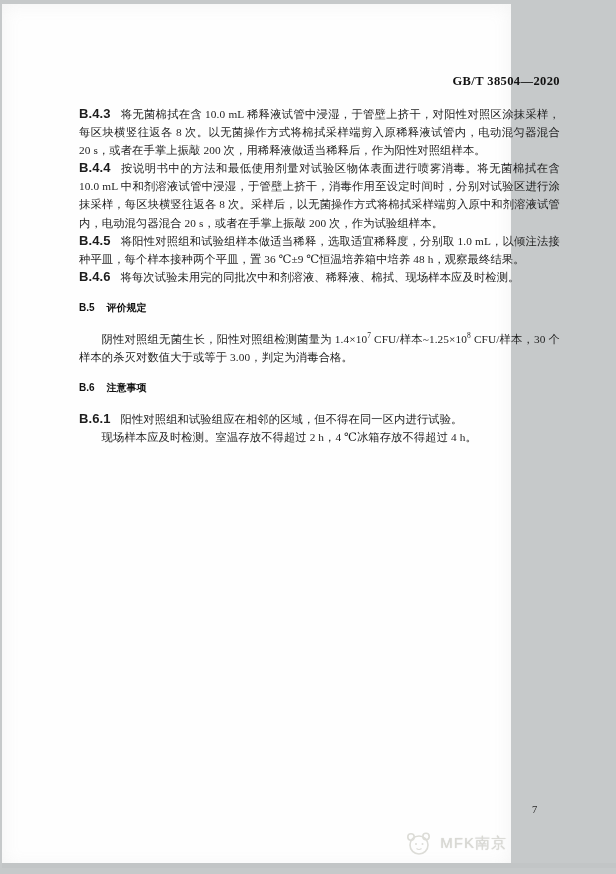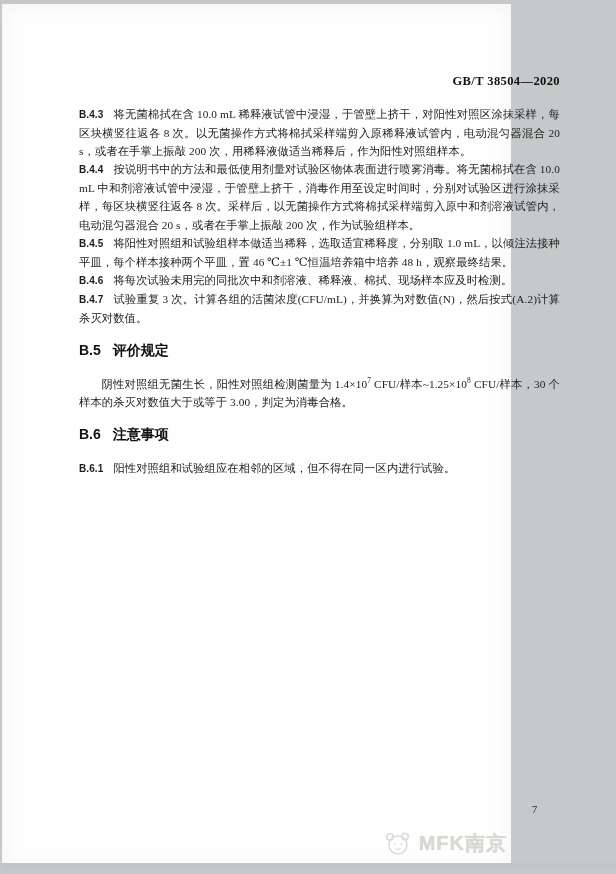--- a/index.html
+++ b/index.html
@@ -40,26 +40,26 @@
   p.clause {
     font-size: 11.3px;
     line-height: 18.1px;
     text-align: justify;
     letter-spacing: 0.1px;
     color: #1d1d1d;
   }
   p.clause .num {
     font-weight: bold;
     font-family: "Liberation Sans", "DejaVu Sans", sans-serif;
-    font-size: 10px;
+    font-size: 13px;
     margin-right: 10px;
   }
   h3.subhead {
     font-family: "Liberation Sans", "DejaVu Sans", sans-serif;
-    font-size: 14px;
+    font-size: 10px;
     font-weight: bold;
     color: #111;
     margin-top: 15px;
     margin-bottom: 15px;
   }
   h3.subhead .num { margin-right: 12px; }
   p.indent { text-indent: 2em; }
   sup {
     font-size: 7.5px;
     vertical-align: super;
@@ -76,22 +76,22 @@
     position: absolute;
     right: 4px; bottom: 10px;
     display: flex;
     align-items: center;
     gap: 7px;
     color: #d9d9d4;
     user-select: none;
   }
   .watermark .wm-text {
     font-family: "Liberation Sans", "DejaVu Sans", sans-serif;
-    font-weight: bold;
-    font-size: 20px;
+    font-weight: normal;
+    font-size: 15px;
     letter-spacing: 1px;
     text-shadow: 0 0 1px rgba(150,150,145,0.45);
   }
   .wm-logo { display: block; }
   .bottom-strip {
     position: absolute;
     left: 0; bottom: 0;
     width: 616px; height: 5px;
     background: #c2c5c6;
   }
@@ -108,48 +108,48 @@
 
       <p class="clause">
         <span class="num">B.4.3</span><span>将无菌棉拭在含 10.0 mL 稀释液试管中浸湿，于管壁上挤干，对阳性对照区涂抹采样，每区块横竖往返各 8 次。以无菌操作方式将棉拭采样端剪入原稀释液试管内，电动混匀器混合 20 s，或者在手掌上振敲 200 次，用稀释液做适当稀释后，作为阳性对照组样本。</span>
       </p>
 
       <p class="clause">
         <span class="num">B.4.4</span><span>按说明书中的方法和最低使用剂量对试验区物体表面进行喷雾消毒。将无菌棉拭在含 10.0 mL 中和剂溶液试管中浸湿，于管壁上挤干，消毒作用至设定时间时，分别对试验区进行涂抹采样，每区块横竖往返各 8 次。采样后，以无菌操作方式将棉拭采样端剪入原中和剂溶液试管内，电动混匀器混合 20 s，或者在手掌上振敲 200 次，作为试验组样本。</span>
       </p>
 
       <p class="clause">
-        <span class="num">B.4.5</span><span>将阳性对照组和试验组样本做适当稀释，选取适宜稀释度，分别取 1.0 mL，以倾注法接种平皿，每个样本接种两个平皿，置 46 ℃±1 ℃恒温培养箱中培养 48 h，观察最终结果。</span>
+        <span class="num">B.4.5</span><span>将阳性对照组和试验组样本做适当稀释，选取适宜稀释度，分别取 1.0 mL，以倾注法接种平皿，每个样本接种两个平皿，置 36 ℃±9 ℃恒温培养箱中培养 48 h，观察最终结果。</span>
       </p>
 
       <p class="clause">
         <span class="num">B.4.6</span><span>将每次试验未用完的同批次中和剂溶液、稀释液、棉拭、现场样本应及时检测。</span>
       </p>
 
-      <p class="clause">
-        <span class="num">B.4.7</span><span>试验重复 3 次。计算各组的活菌浓度(CFU/mL)，并换算为对数值(N)，然后按式(A.2)计算杀灭对数值。</span>
-      </p>
 
       <h3 class="subhead">
         <span class="num">B.5</span><span>评价规定</span>
       </h3>
 
       <p class="clause indent">
         <span>阴性对照组无菌生长，阳性对照组检测菌量为 1.4×10</span><sup>7</sup><span> CFU/样本~1.25×10</span><sup>8</sup><span> CFU/样本，30 个样本的杀灭对数值大于或等于 3.00，判定为消毒合格。</span>
       </p>
 
       <h3 class="subhead">
         <span class="num">B.6</span><span>注意事项</span>
       </h3>
 
       <p class="clause">
         <span class="num">B.6.1</span><span>阳性对照组和试验组应在相邻的区域，但不得在同一区内进行试验。</span>
       </p>
 
 
+      <p class="clause indent">
+        <span>现场样本应及时检测。室温存放不得超过 2 h，4 ℃冰箱存放不得超过 4 h。</span>
+      </p>
 
     </div>
 
     <div class="page-number">7</div>
 
     <div class="watermark">
       <svg class="wm-logo" width="30" height="30" viewBox="0 0 30 30">
         <g fill="none" stroke="#dcdcd7" stroke-width="1.6">
           <circle cx="16" cy="17" r="9"></circle>
           <circle cx="8" cy="9" r="3.2"></circle>

